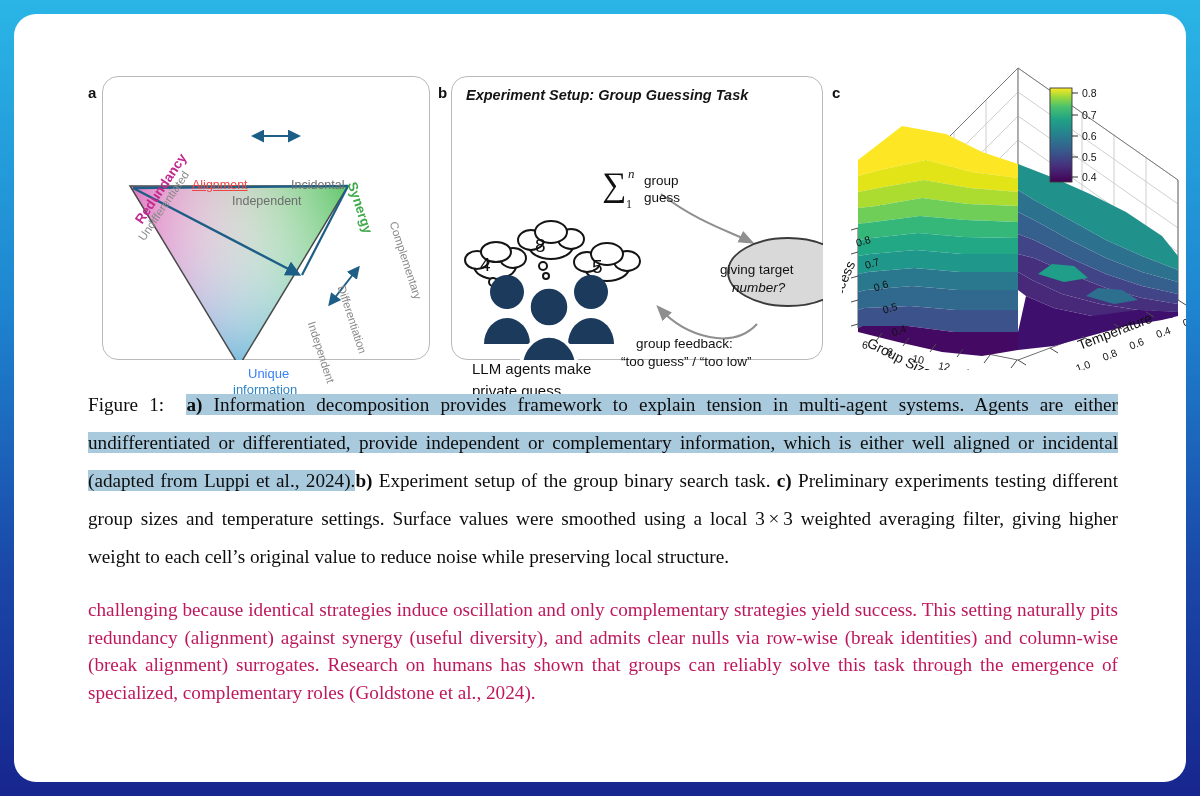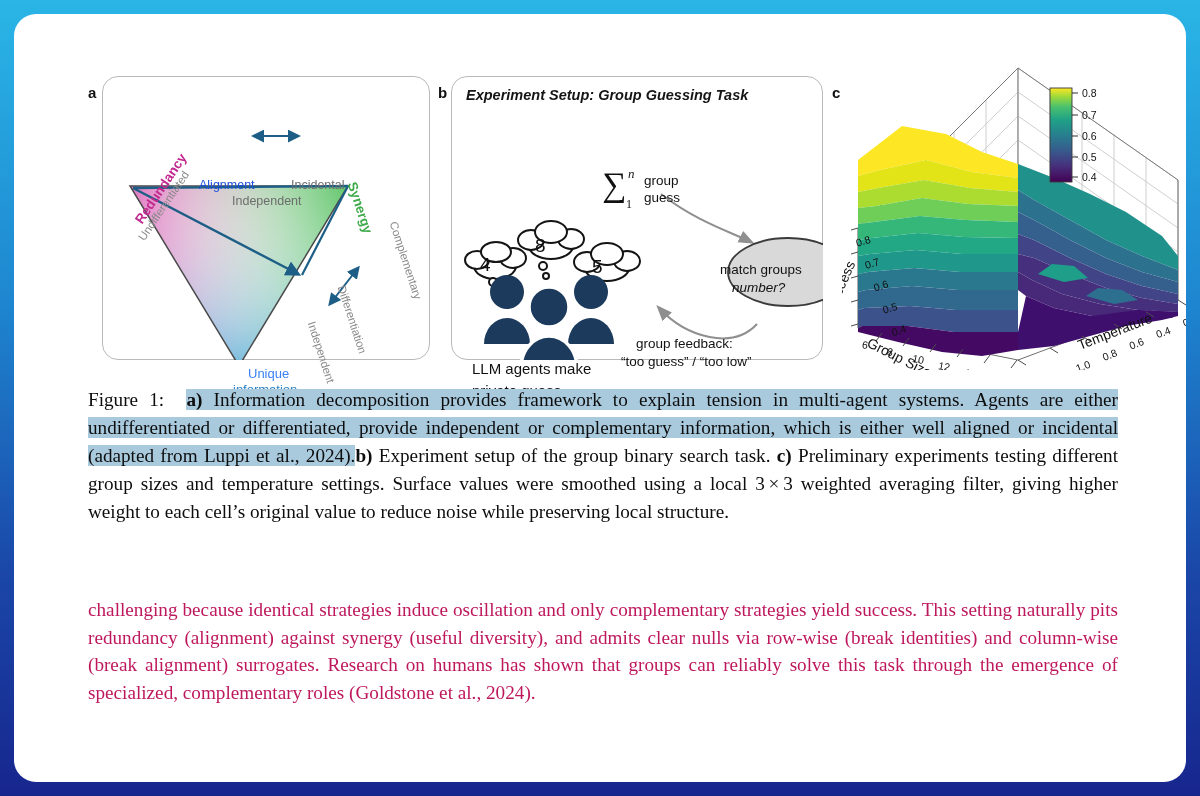--- a/index.html
+++ b/index.html
@@ -72,21 +72,21 @@
   #lbl-undiff { left: 122px; top: 176px; font-size: 11.5px; color: #8a8a8a;
       transform: rotate(-56deg); }
   #lbl-synergy { left: 345px; top: 120px; font-size: 13.5px; font-weight: bold;
       color: #3eaa4a; transform: rotate(72deg); }
   #lbl-complementary { left: 385px; top: 160px; font-size: 11.5px; color: #8a8a8a;
       transform: rotate(72deg); }
   #lbl-differentiation { left: 333px; top: 224px; font-size: 11.5px; color: #8a8a8a;
       transform: rotate(72deg); }
   #lbl-independent { left: 303px; top: 260px; font-size: 11.5px; color: #8a8a8a;
       transform: rotate(72deg); }
-  #lbl-alignment { left: 185px; top: 118px; font-size: 12.5px; color: #1d4ed8; }
+  #lbl-alignment { left: 178px; top: 118px; font-size: 12.5px; color: #ef4444; text-decoration: underline; }
   #lbl-incidental { left: 277px; top: 118px; font-size: 12.5px; color: #6d6d6d; }
   #lbl-integration { left: 218px; top: 134px; font-size: 12.5px; color: #6d6d6d; }
   #lbl-unique { left: 234px; top: 306px; font-size: 13px; color: #3b82f6; text-align:center;}
   #lbl-unique2 { left: 219px; top: 322px; font-size: 13px; color: #2f83c4; }
 
   
   #panel-b { left: 437px; top: 16px; width: 372px; height: 284px; }
   #panel-b-letter { left: 424px; top: 24px; }
   #panel-b-title { left: 452px; top: 27px; }
 
@@ -135,21 +135,21 @@
     font-size: 14px; fill: #111; font-weight: 400;
   }
 
   
   #caption {
     position: absolute;
     left: 74px; top: 372px;
     width: 1030px;
     font-family: "Liberation Serif", serif;
     font-size: 19.2px;
-    line-height: 28px;
+    line-height: 38px;
     color: #0d0d0d;
     text-align: justify;
   }
   #caption .hl { background: #a9c9dd; }
   #caption b { font-weight: bold; }
 
   #body-para {
     position: absolute;
     left: 74px; top: 582px;
     width: 1030px;
@@ -281,21 +281,21 @@
 
     <div class="bubble-num" id="num4">4</div>
     <div class="bubble-num" id="num8">8</div>
     <div class="bubble-num" id="num5">5</div>
 
     <div class="b-text" id="b-sigma">∑</div>
     <div class="b-text" id="b-sigma-n">n</div>
     <div class="b-text" id="b-sigma-1">1</div>
     <div class="b-text" id="b-group">group</div>
     <div class="b-text" id="b-guess">guess</div>
-    <div class="b-text" id="b-match1">match groups</div>
+    <div class="b-text" id="b-match1">giving target</div>
     <div class="b-text" id="b-match2">number?</div>
     <div class="b-text" id="b-feedback1">group feedback:</div>
     <div class="b-text" id="b-feedback2">“too guess” / “too low”</div>
     <div class="b-text" id="b-llm1">LLM agents make</div>
     <div class="b-text" id="b-llm2">private guess</div>
 
     <div class="panel-letter" id="panel-c-letter">c</div>
 
     <svg id="panel-c-svg" width="352" height="310" viewBox="0 0 352 310">
       <defs>

